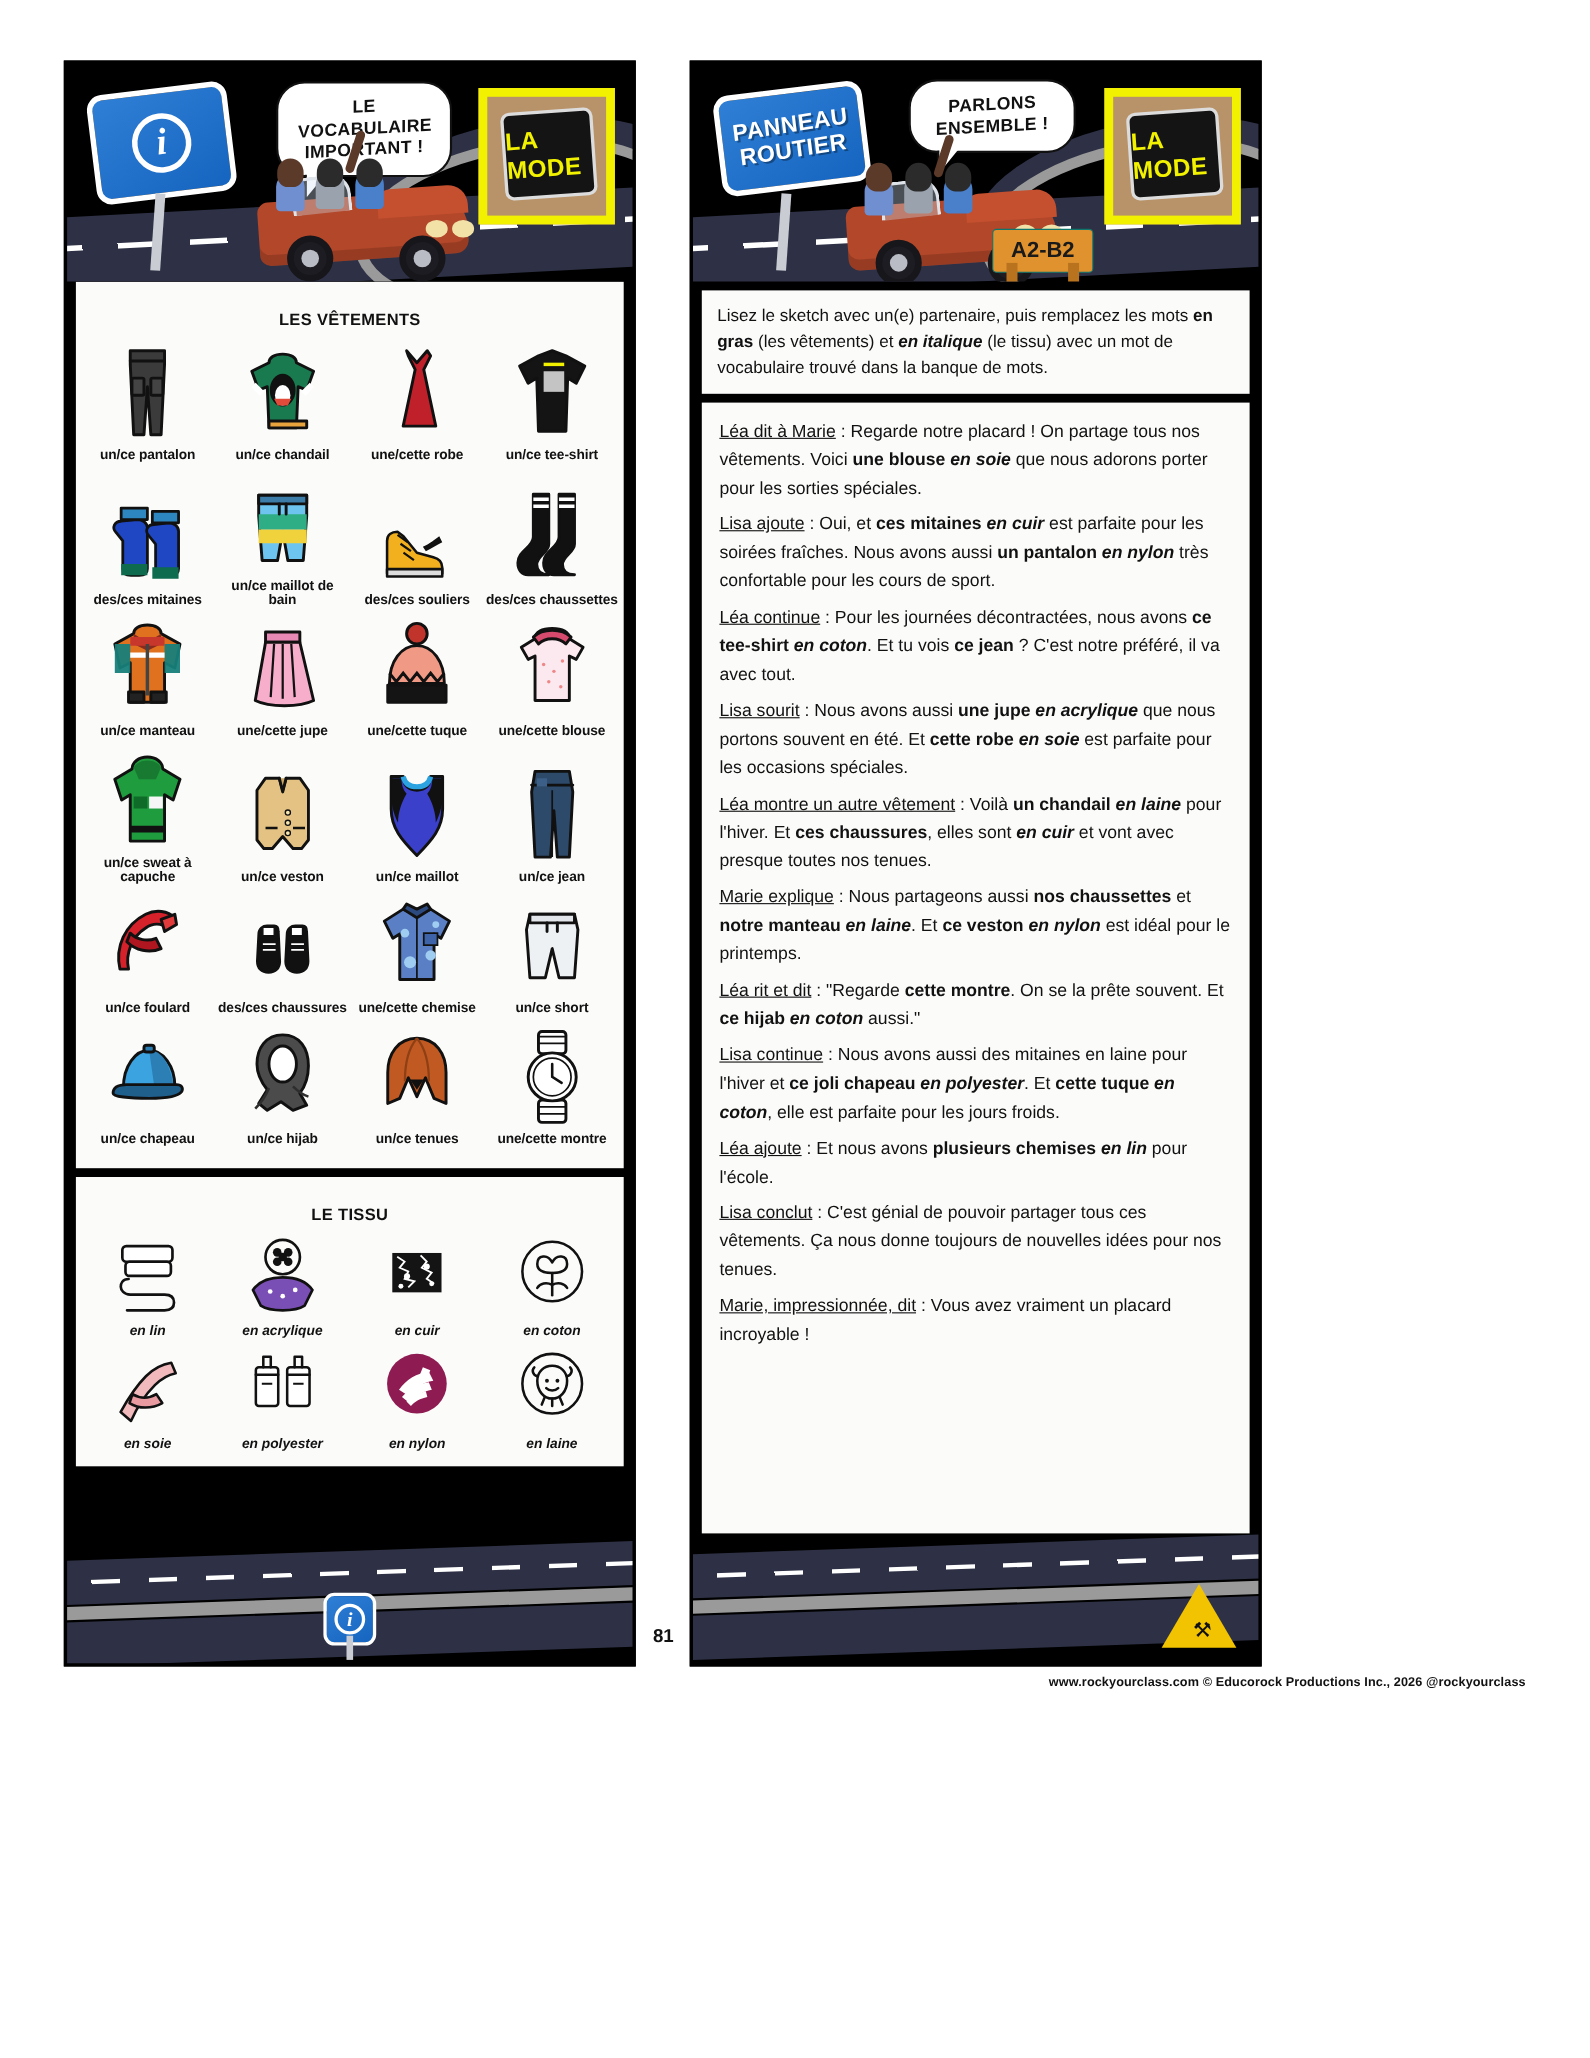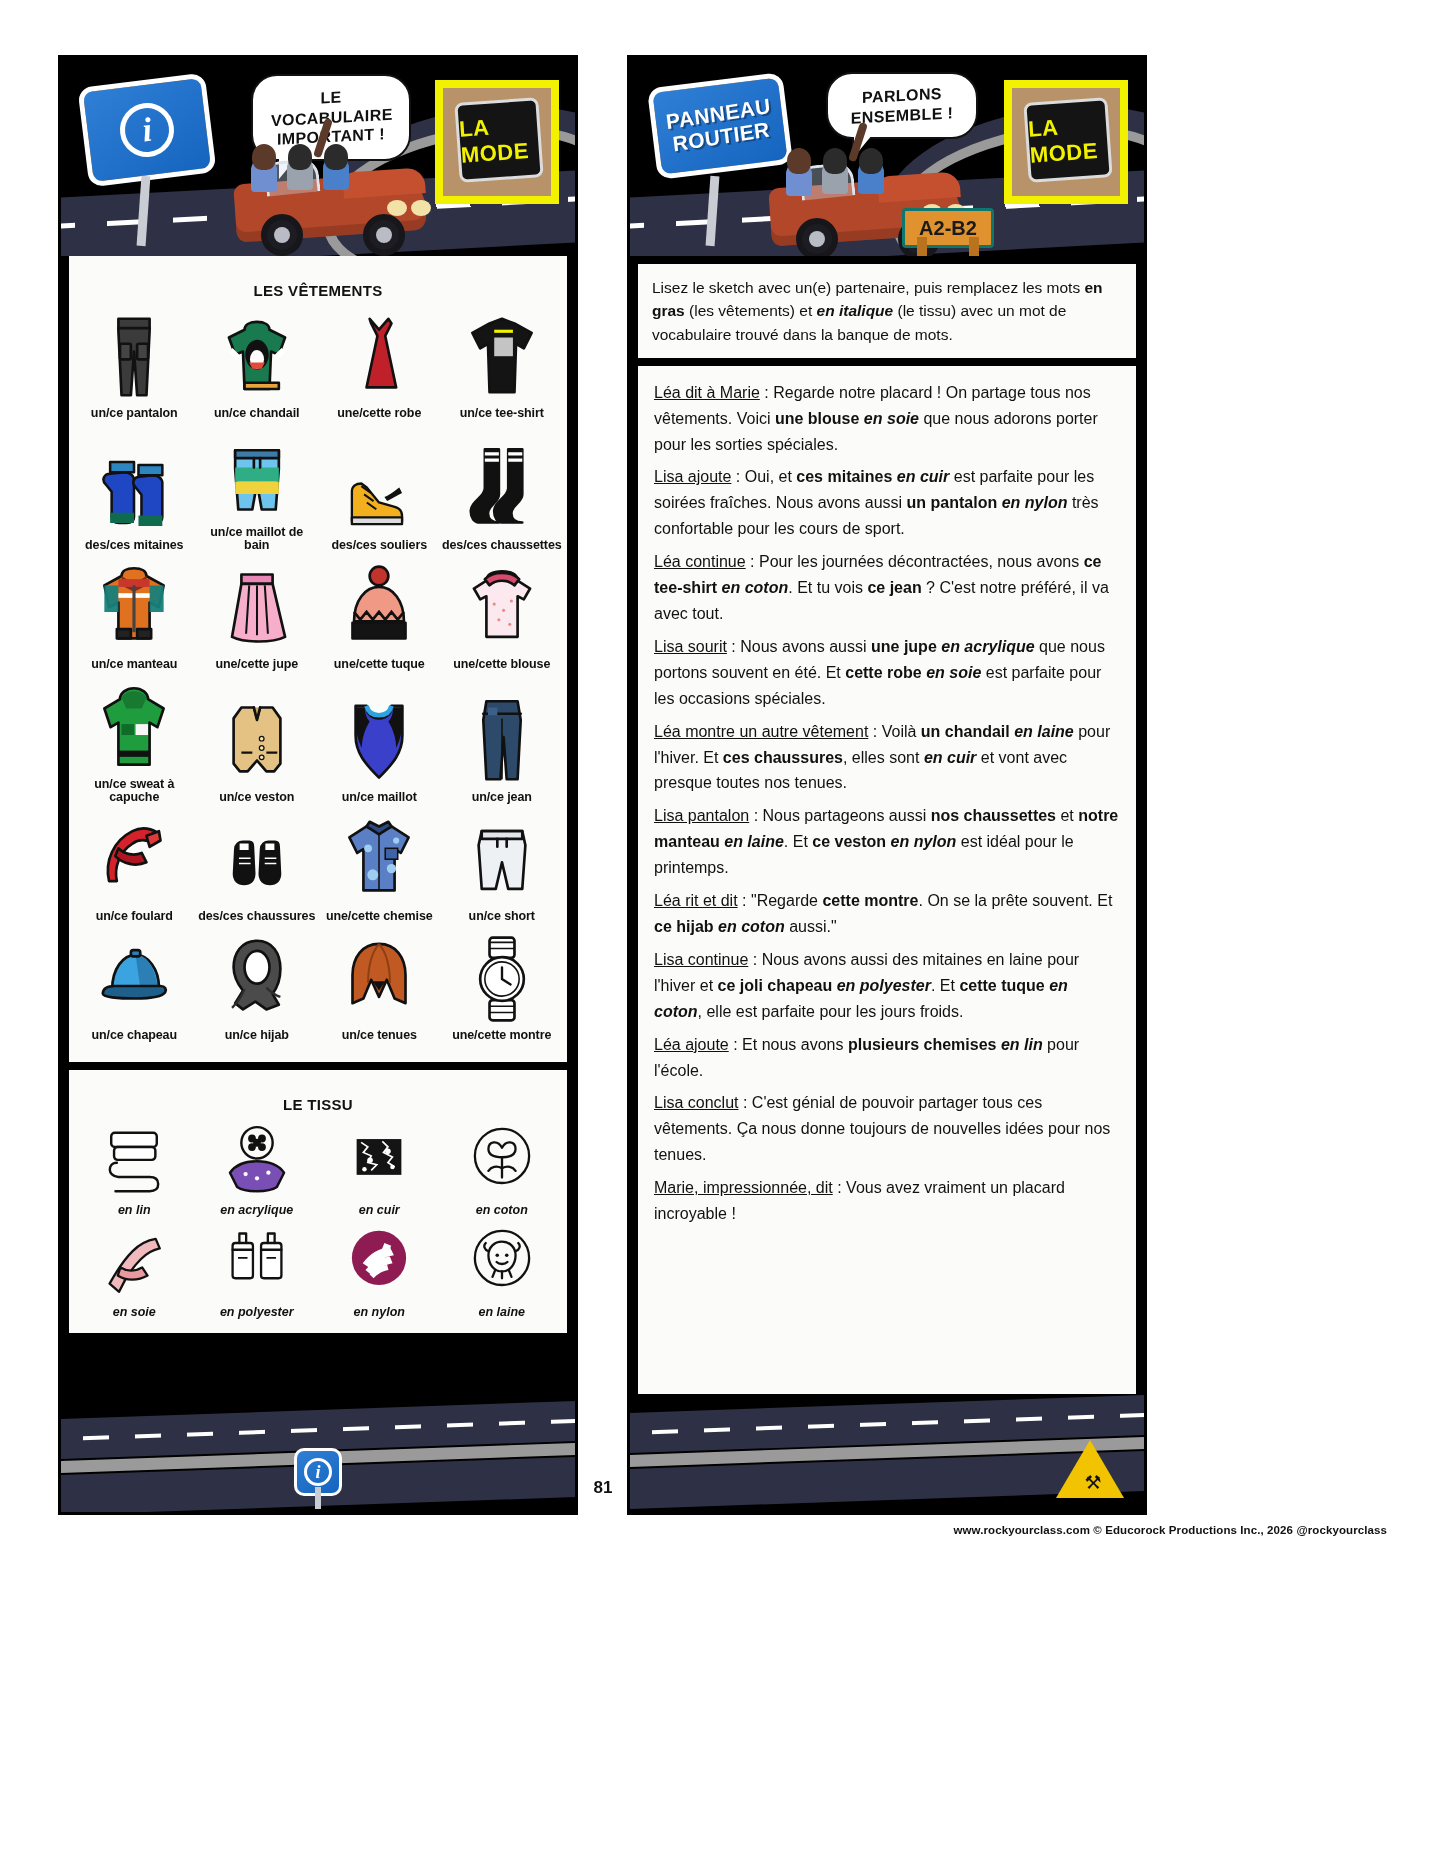--- a/index.html
+++ b/index.html
@@ -129,21 +129,21 @@
     transform: rotate(-4deg);
   }
   .mode-tablet span {
     color:#f2f200; font-weight:bold; font-size: 22px; letter-spacing:.5px;
     font-family:"Liberation Sans", sans-serif;
   }
 
   
   .wood-sign {
     position:absolute; right: 150px; bottom: 8px; width: 92px; height: 40px;
-    background:#e0922f; border: 3px solid #0f766e; border-radius: 4px;
+    background:#e0922f; border: 1px solid #0f766e; border-radius: 4px;
     display:flex; align-items:center; justify-content:center;
   }
   .wood-sign span { font-weight:bold; font-size: 20px; color:#1a1a1a; }
   .wood-leg { position:absolute; width: 10px; height: 52px; background:#b9731f; bottom:-44px; }
   .wood-leg.l1 { left: 12px; } .wood-leg.l2 { right: 12px; }
   .grass { position:absolute; width:24px; height:14px; bottom:-54px;
            background: radial-gradient(circle at 50% 100%, #3fa33f 40%, transparent 41%); }
 
   
   .card { background:#fbfbfa; margin: 0 8px; }
@@ -729,21 +729,21 @@
       <p id="instructions-text">Lisez le sketch avec un(e) partenaire, puis remplacez les mots <b>en gras</b> (les vêtements) et <b><i>en italique</i></b> (le tissu) avec un mot de vocabulaire trouvé dans la banque de mots.</p>
     </div>
 
     <div class="sketch-box">
       <div id="sketch-content">
           <p><span class="spk">Léa dit à Marie</span> : Regarde notre placard ! On partage tous nos vêtements. Voici <b>une blouse </b><span class="bi">en soie</span> que nous adorons porter pour les sorties spéciales.</p>
           <p><span class="spk">Lisa ajoute</span> : Oui, et <b>ces mitaines </b><span class="bi">en cuir</span> est parfaite pour les soirées fraîches. Nous avons aussi <b>un pantalon </b><span class="bi">en nylon</span> très confortable pour les cours de sport.</p>
           <p><span class="spk">Léa continue</span> : Pour les journées décontractées, nous avons <b>ce tee-shirt </b><span class="bi">en coton</span>. Et tu vois <b>ce jean</b> ? C'est notre préféré, il va avec tout.</p>
           <p><span class="spk">Lisa sourit</span> : Nous avons aussi <b>une jupe </b><span class="bi">en acrylique</span> que nous portons souvent en été. Et <b>cette robe </b><span class="bi">en soie</span> est parfaite pour les occasions spéciales.</p>
           <p><span class="spk">Léa montre un autre vêtement</span> : Voilà <b>un chandail </b><span class="bi">en laine</span> pour l'hiver. Et <b>ces chaussures</b>, elles sont <span class="bi">en cuir</span> et vont avec presque toutes nos tenues.</p>
-          <p><span class="spk">Lisa pantalon</span> : Nous partageons aussi <b>nos chaussettes</b> et <b>notre manteau </b><span class="bi">en laine</span>. Et <b>ce veston </b><span class="bi">en nylon</span> est idéal pour le printemps.</p>
+          <p><span class="spk">Marie explique</span> : Nous partageons aussi <b>nos chaussettes</b> et <b>notre manteau </b><span class="bi">en laine</span>. Et <b>ce veston </b><span class="bi">en nylon</span> est idéal pour le printemps.</p>
           <p><span class="spk">Léa rit et dit</span> : "Regarde <b>cette montre</b>. On se la prête souvent. Et <b>ce hijab </b><span class="bi">en coton</span> aussi."</p>
           <p><span class="spk">Lisa continue</span> : Nous avons aussi des mitaines en laine pour l'hiver et <b>ce joli chapeau </b><span class="bi">en polyester</span>. Et <b>cette tuque </b><span class="bi">en coton</span>, elle est parfaite pour les jours froids.</p>
           <p><span class="spk">Léa ajoute</span> : Et nous avons <b>plusieurs chemises </b><span class="bi">en lin</span> pour l'école.</p>
           <p><span class="spk">Lisa conclut</span> : C'est génial de pouvoir partager tous ces vêtements. Ça nous donne toujours de nouvelles idées pour nos tenues.</p>
           <p><span class="spk">Marie, impressionnée, dit</span> : Vous avez vraiment un placard incroyable !</p>
         </div>
     </div>
 
     <div class="bottom-road">
       <div class="br-lane" style="top: 10px; transform: rotate(-2deg);">

